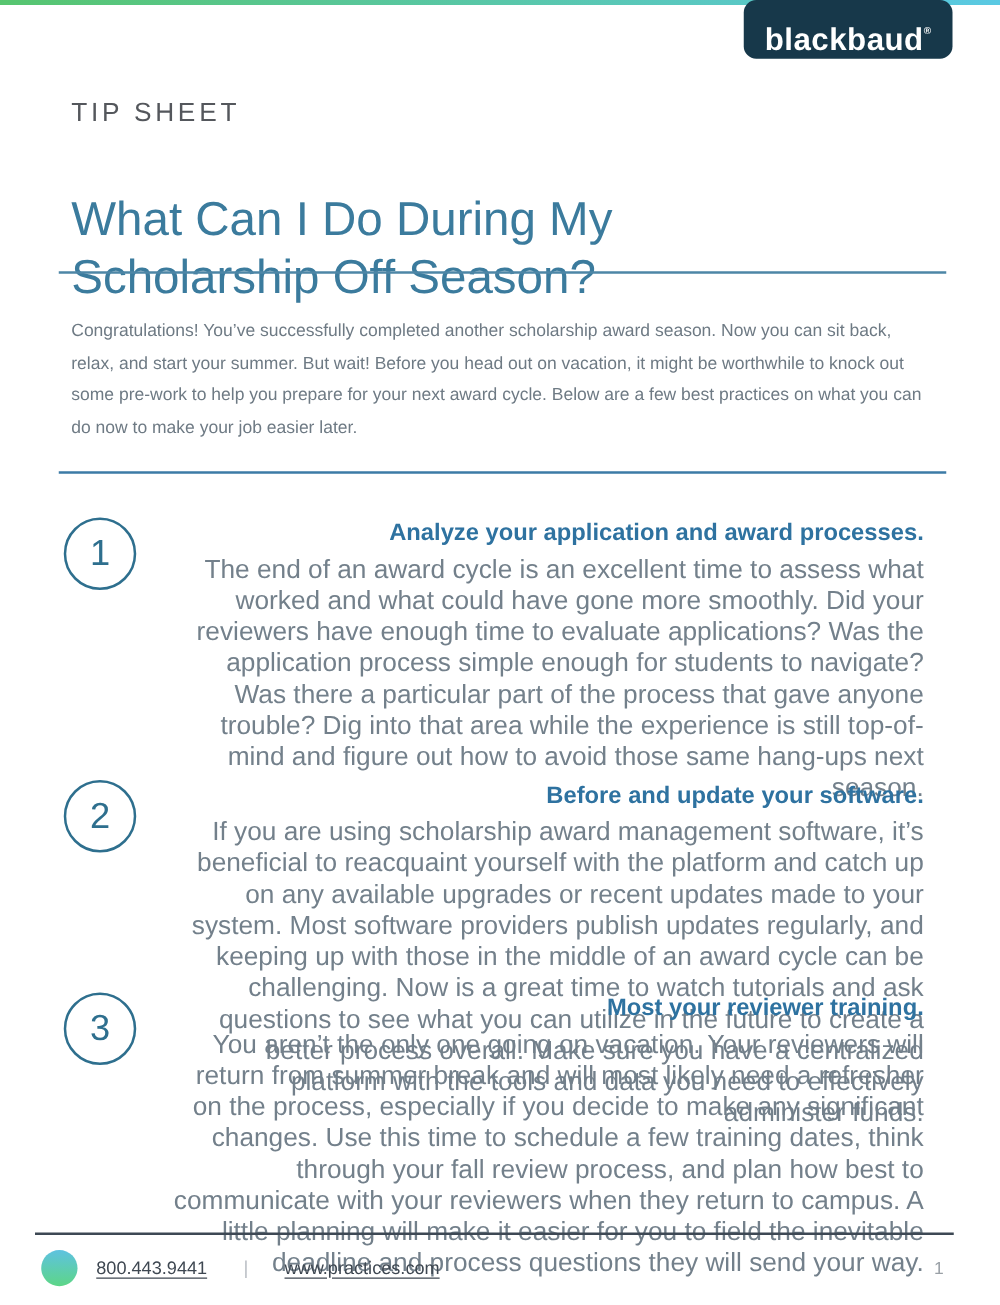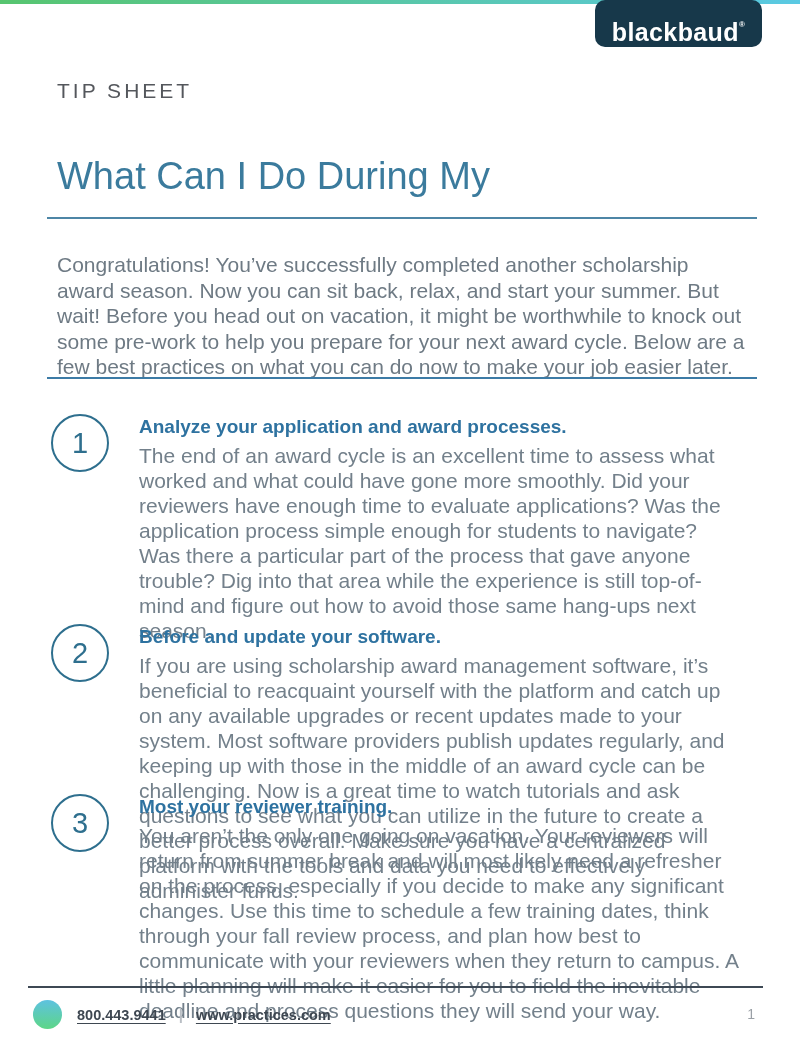--- a/index.html
+++ b/index.html
@@ -24,49 +24,49 @@
     position:absolute;left:57px;top:79px;font-size:21px;letter-spacing:3px;
     color:var(--eyebrow_gray);font-weight:500;
   }
   .title{
     position:absolute;left:57px;top:105px;width:620px;
     font-size:38px;line-height:46px;color:var(--title_teal);font-weight:400;margin-top:48px;
   }
   .rule-1{position:absolute;left:47px;top:217px;width:710px;height:2px;background:var(--rule_teal);}
   .intro{
     position:absolute;left:57px;top:252px;width:694px;
-    font-size:21px;line-height:25.5px;color:var(--intro_gray);
+    font-size:14px;line-height:25.5px;color:var(--intro_gray);
   }
   .rule-2{position:absolute;left:47px;top:377px;width:710px;height:2px;background:var(--rule_blue);}
   .section{position:absolute;left:0;width:800px;}
   .sec-1{top:414px;}
   .sec-2{top:624px;}
   .sec-3{top:794px;}
   .num-circle{
     position:absolute;left:51px;top:0;width:58px;height:58px;border-radius:50%;
     border:2px solid var(--circle_teal);box-sizing:border-box;
     display:flex;align-items:center;justify-content:center;
     color:var(--circle_teal);font-size:29px;font-weight:400;
   }
-  .sec-content{margin-left:139px;margin-right:61px;padding-top:2px;}
+  .sec-content{margin-left:139px;margin-right:61px;padding-top:2px;text-align:right;}
   .sec-heading{
     font-size:19px;font-weight:600;color:var(--heading_blue);margin:0 0 5px 0;
   }
   .sec-body p{
     margin:0 0 8px 0;font-size:21px;line-height:25px;color:var(--body_gray);
   }
   .sec-body p.lighter{color:var(--light_gray);}
   .footer-line{position:absolute;left:28px;top:986px;width:735px;height:2px;background:var(--footer_line);}
   .footer-dot{
     position:absolute;left:33px;top:1000px;width:29px;height:29px;border-radius:50%;
     background:linear-gradient(180deg,var(--dot_top),var(--dot_bottom));
   }
   .footer-links{
-    position:absolute;left:77px;top:1006px;display:flex;align-items:center;gap:13px;
-    font-size:14.5px;color:var(--footer_text);font-weight:bold;
+    position:absolute;left:77px;top:1006px;display:flex;align-items:center;gap:29px;
+    font-size:14.5px;color:var(--footer_text);
   }
   .footer-links a{
     color:var(--footer_text);text-decoration:underline;text-underline-offset:3px;cursor:pointer;
   }
   .footer-sep{color:#b9bec4;font-size:15px;}
   .page-num{
     position:absolute;right:45px;top:1006px;font-size:14px;color:var(--page_number_gray);
   }
 </style>
 </head>
@@ -77,20 +77,21 @@
   <div class="topbar"></div>
 
   <div class="logo-box">
     <span class="logo-text"><span>blackbaud</span><sup>®</sup></span>
   </div>
 
   <div class="eyebrow">TIP SHEET</div>
 
   <div class="title">
     <span>What Can I Do During My</span><br>
+    <span>Scholarship Off Season?</span>
   </div>
 
   <div class="rule-1"></div>
 
   <div class="intro">Congratulations! You’ve successfully completed another scholarship award season. Now you can sit back, relax, and start your summer. But wait! Before you head out on vacation, it might be worthwhile to knock out some pre-work to help you prepare for your next award cycle. Below are a few best practices on what you can do now to make your job easier later.</div>
 
   <div class="rule-2"></div>
 
   <div class="section sec-1">
     <div class="num-circle">1</div>

